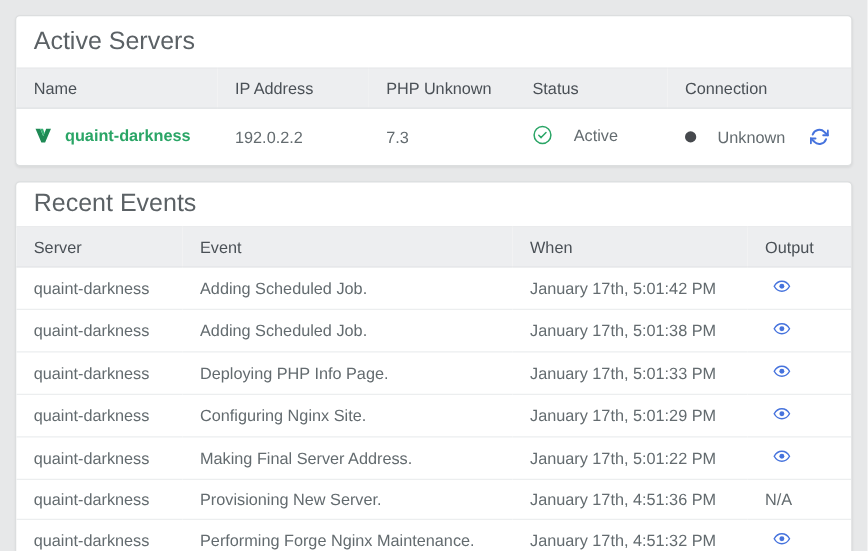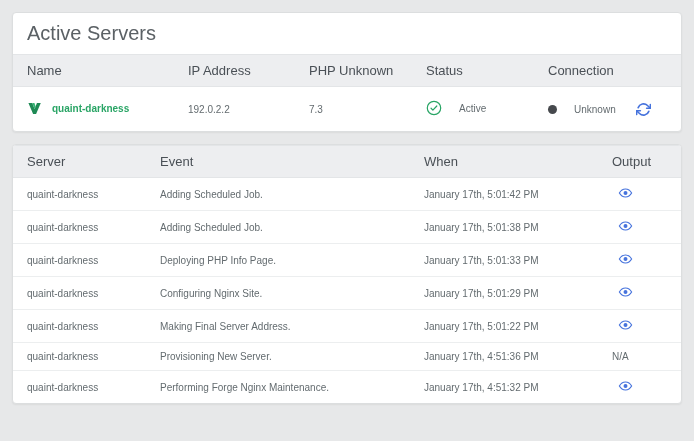--- a/index.html
+++ b/index.html
@@ -50,21 +50,21 @@
   thead tr { background: #edeef0; margin-top: 20px; }
   th {
     text-align: left;
     font-weight: 400;
     color: #4a5056;
     font-size: 13px;
     padding: 8px 14px;
     border-top: 1px solid #e3e5e7;
     border-bottom: 1px solid #e3e5e7;
   }
-  td { padding: 8px 14px; font-size: 10px; color: #636b6f; vertical-align: middle; }
+  td { padding: 8px 14px; font-size: 13px; color: #636b6f; vertical-align: middle; }
   .servers-table td { padding-top: 13px; padding-bottom: 13px; }
   .events-table tbody tr + tr td { border-top: 1px solid #eceeef; }
 
   .server-name-cell { display: inline-flex; align-items: center; gap: 10px; }
   .server-link { color: #2aa566; font-weight: 700; text-decoration: none; cursor: pointer; }
 
   .status-cell, .connection-cell { display: inline-flex; align-items: center; gap: 17px; }
   .dot {
     width: 9px; height: 9px; border-radius: 50%;
     background: #46494d; display: inline-block;
@@ -138,20 +138,23 @@
                 </svg>
               </span>
             </span>
           </td>
         </tr>
       </tbody>
     </table>
   </div>
 
   <div class="panel">
+    <div class="panel-heading slim">
+      <div class="panel-title">Recent Events</div>
+    </div>
     <table class="events-table">
       <colgroup>
           <col style="width:133px">
           <col style="width:264px">
           <col style="width:188px">
           <col>
         </colgroup>
       <thead>
         <tr>
           <th>Server</th>

